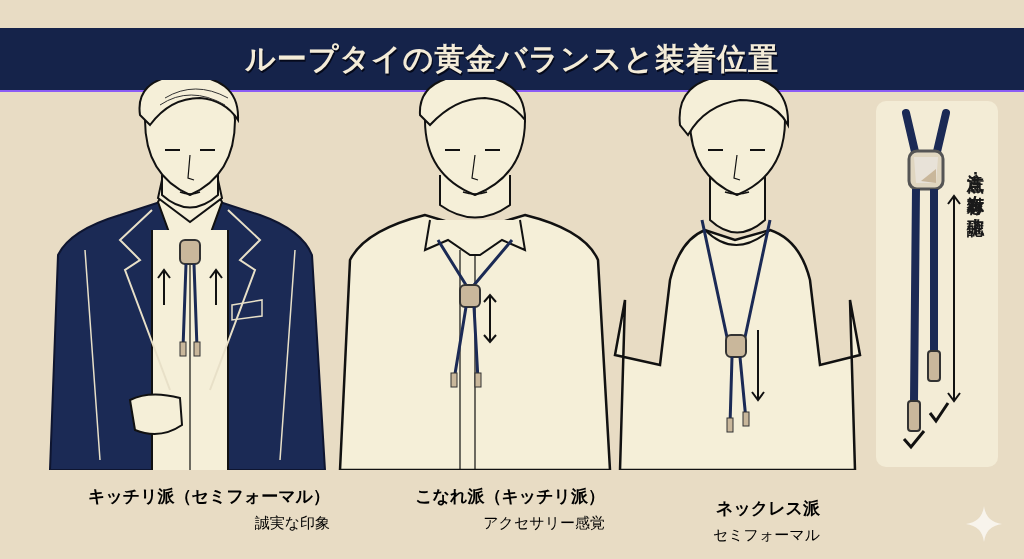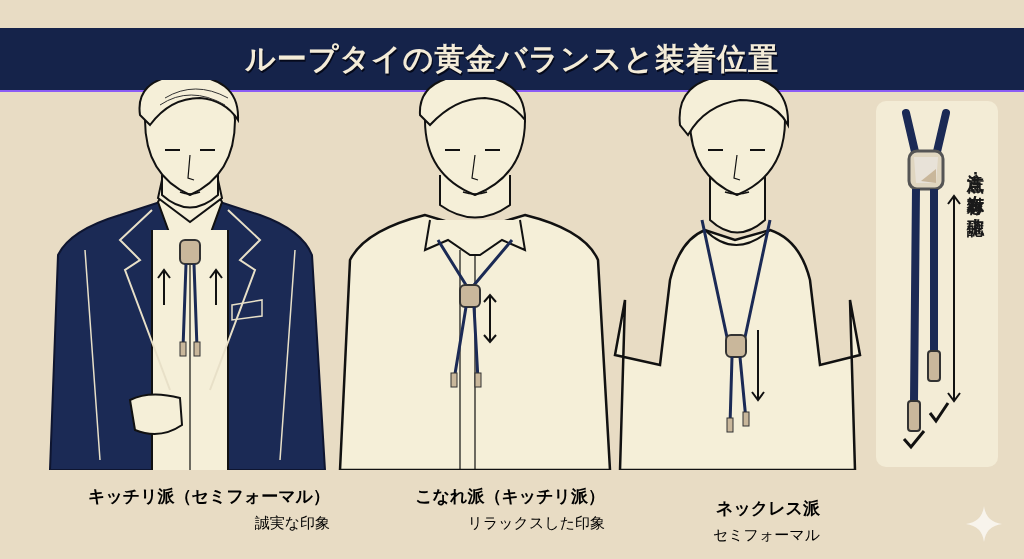--- a/index.html
+++ b/index.html
@@ -95,21 +95,21 @@
   <rect x="133" y="332" width="6" height="14" fill="#c9b79b" stroke="#333" stroke-width="1"></rect>
   <path d="M148 250 L148 320 M142 312 L148 320 L154 312" stroke="#111" stroke-width="2" fill="none"></path>
 </svg>
 
 <div class="caption" style="left:40px;top:485px;width:290px;">
   <div class="title">キッチリ派（セミフォーマル）</div>
   <div class="sub">誠実な印象</div>
 </div>
 <div class="caption" style="left:345px;top:485px;width:260px;">
   <div class="title">こなれ派（キッチリ派）</div>
-  <div class="sub">リラックスした印象</div>
+  <div class="sub">アクセサリー感覚</div>
 </div>
 <div class="caption" style="left:640px;top:485px;width:180px;margin-top:12px;">
   <div class="title">ネックレス派</div>
   <div class="sub">セミフォーマル</div>
 </div>
 
 <div class="panel">
   <svg width="122" height="366" viewBox="0 0 122 366" style="position:absolute;left:0;top:0;">
     <path d="M30 12 L40 55 M70 12 L60 55" stroke="#1b2a55" stroke-width="8" stroke-linecap="round"></path>
     <rect x="33" y="50" width="34" height="38" rx="8" fill="#e0d6c0" stroke="#555" stroke-width="3"></rect>

